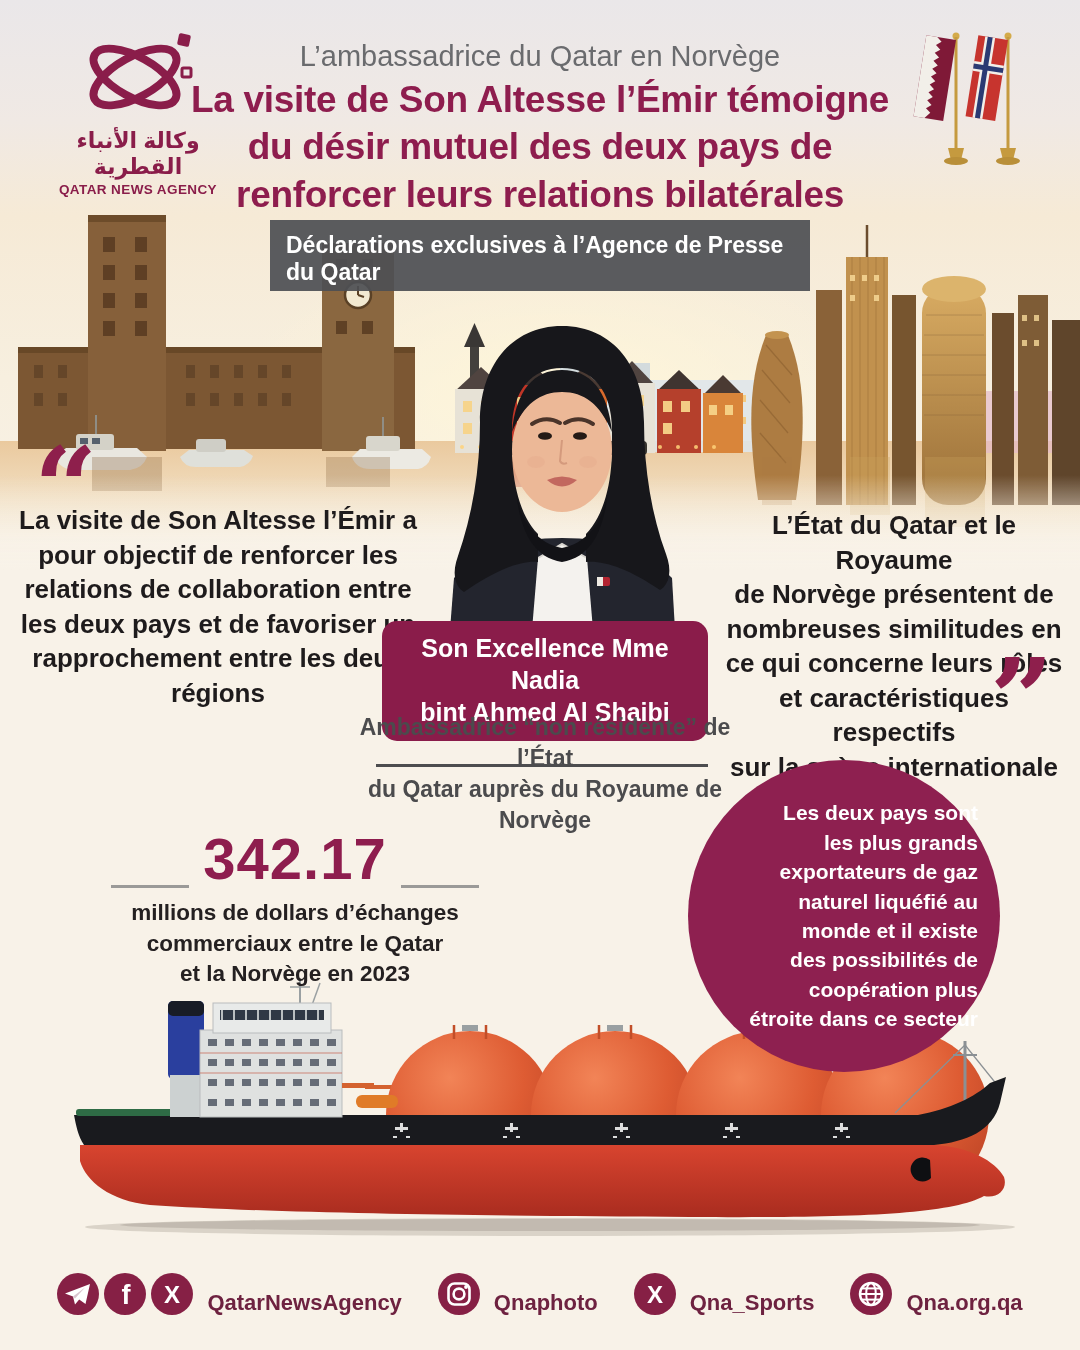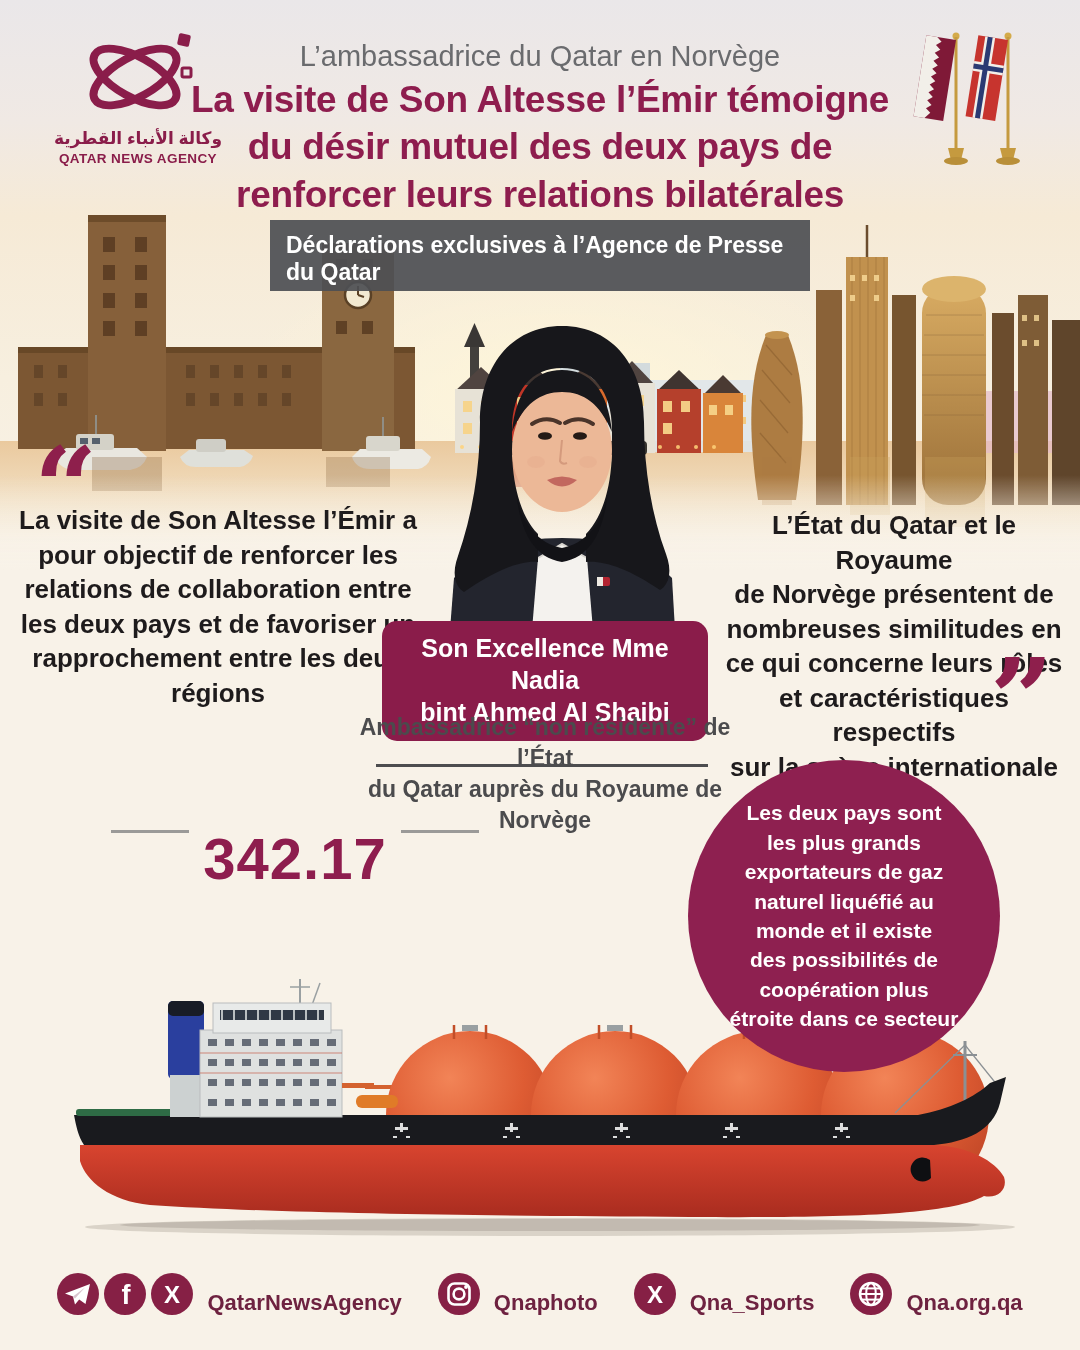--- a/index.html
+++ b/index.html
@@ -4,21 +4,21 @@
 <style>
   html,body{margin:0;padding:0;background:#ddd;}
   .poster{
     position:relative;width:1080px;height:1350px;margin:0 auto;overflow:hidden;
     font-family:"Liberation Sans","DejaVu Sans",sans-serif;
     background:linear-gradient(180deg,#eae7e9 0%,#f0e9e4 9%,#f6ead6 16%,#f7efdf 28%,#f8f2e8 42%,#f8f2e8 100%);
   }
   .pre{white-space:pre-line;}
   
   .logo{position:absolute;left:48px;top:30px;width:180px;text-align:center;z-index:5;}
-  .logo-ar{color:#8a1d4a;font-size:17px;font-weight:bold;margin-top:2px;direction:rtl;}
+  .logo-ar{color:#8a1d4a;font-size:22px;font-weight:bold;margin-top:2px;direction:rtl;}
   .logo-en{color:#8a1d4a;font-size:13.5px;font-weight:bold;letter-spacing:.4px;margin-top:2px;}
   .kicker{position:absolute;left:0;top:40px;width:100%;text-align:center;color:#6a6b6e;
     font-size:29px;font-weight:normal;z-index:5;}
   .title{position:absolute;left:0;top:76px;width:100%;text-align:center;color:#8e1d4e;
     font-size:37px;line-height:1.28;font-weight:bold;letter-spacing:-.3px;margin:0;z-index:5;}
   .badge{position:absolute;left:50%;transform:translateX(-50%);top:220px;
     background:rgba(78,80,84,.93);color:#fff;font-size:23px;font-weight:bold;
     padding:12px 16px 5px;z-index:6;}
   .flags{position:absolute;right:38px;top:28px;z-index:5;}
   
@@ -35,28 +35,28 @@
   .quote.right{left:725px;top:508px;width:338px;}
   
   .namebox{position:absolute;left:382px;top:621px;width:326px;box-sizing:border-box;
     background:#8a1c4a;border-radius:15px;padding:11px 6px 13px;color:#fff;text-align:center;
     font-size:25px;font-weight:bold;line-height:1.28;z-index:4;}
   .role{position:absolute;left:355px;top:712px;width:380px;text-align:center;color:#4b4b4d;
     font-size:23px;font-weight:bold;line-height:1.35;z-index:4;}
   .role-underline{position:absolute;left:376px;top:764px;width:332px;height:3px;background:#4d4d4f;z-index:4;}
   
   .stat{position:absolute;left:85px;top:830px;width:420px;text-align:center;z-index:3;}
-  .stat-row{display:flex;align-items:flex-start;justify-content:center;gap:14px;}
+  .stat-row{display:flex;align-items:flex-end;justify-content:center;gap:14px;}
   .dash{display:inline-block;width:78px;height:3px;background:#9b9a98;}
   .stat-value{color:#8e1d4e;font-size:58px;font-weight:bold;letter-spacing:1px;line-height:1;}
   .stat-caption{margin-top:10px;color:#242021;font-size:22.5px;font-weight:bold;line-height:1.36;}
   
   .gas-circle{position:absolute;left:688px;top:760px;width:312px;height:312px;border-radius:50%;
     background:#8e2050;display:flex;align-items:center;justify-content:center;z-index:4;}
-  .gas-text{width:268px;color:#fff;text-align:center;font-size:21px;font-weight:bold;line-height:1.4;}
+  .gas-text{width:268px;color:#fff;text-align:right;font-size:21px;font-weight:bold;line-height:1.4;}
   
   .ship{position:absolute;left:50px;top:975px;width:985px;height:272px;z-index:2;}
   
   .footer{position:absolute;left:0;top:1272px;width:100%;display:flex;justify-content:center;
     align-items:center;gap:36px;z-index:5;}
   .sgroup{display:flex;align-items:center;gap:5px;}
   .sicon{width:42px;height:42px;display:inline-block;}
   .slabel{margin-left:9px;color:#6e2240;font-size:22px;font-weight:bold;margin-top:18px;}
 </style>
 </head>
@@ -357,20 +357,23 @@
   <div class="role pre">Ambassadrice “non résidente” de l’État
 du Qatar auprès du Royaume de Norvège</div>
   <div class="role-underline"></div>
 
   <div class="stat">
     <div class="stat-row">
       <span class="dash"></span>
       <span class="stat-value">342.17</span>
       <span class="dash"></span>
     </div>
+    <div class="stat-caption pre">millions de dollars d’échanges
+commerciaux entre le Qatar
+et la Norvège en 2023</div>
   </div>
 
   <div class="gas-circle">
     <div class="gas-text pre">Les deux pays sont
 les plus grands
 exportateurs de gaz
 naturel liquéfié au
 monde et il existe
 des possibilités de
 coopération plus

